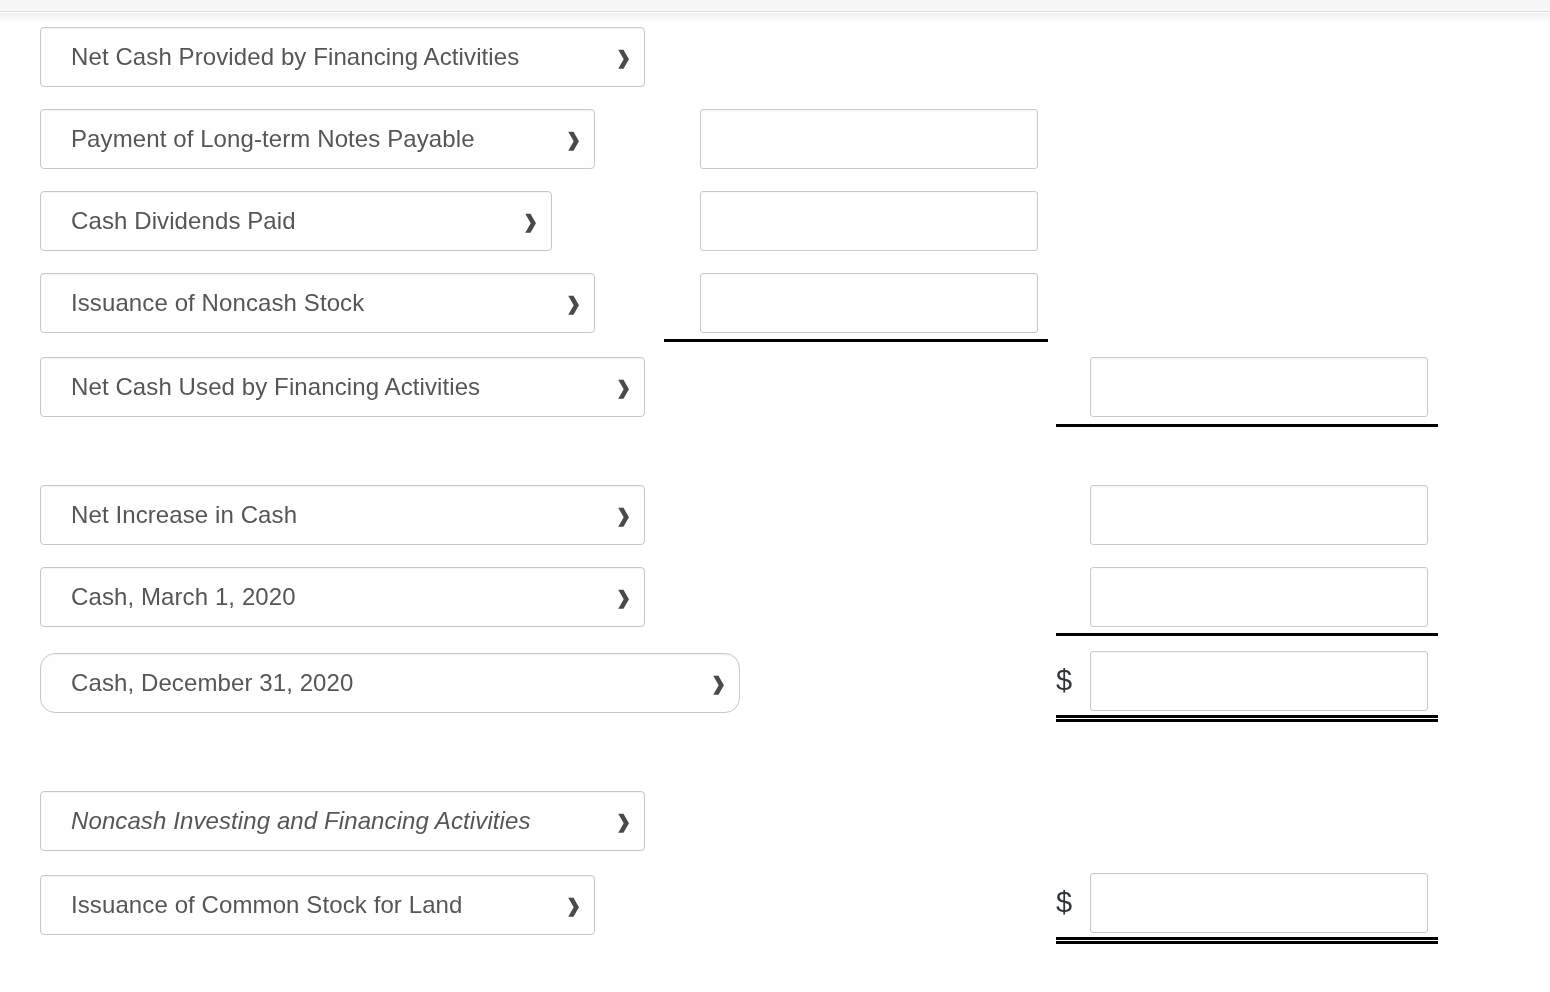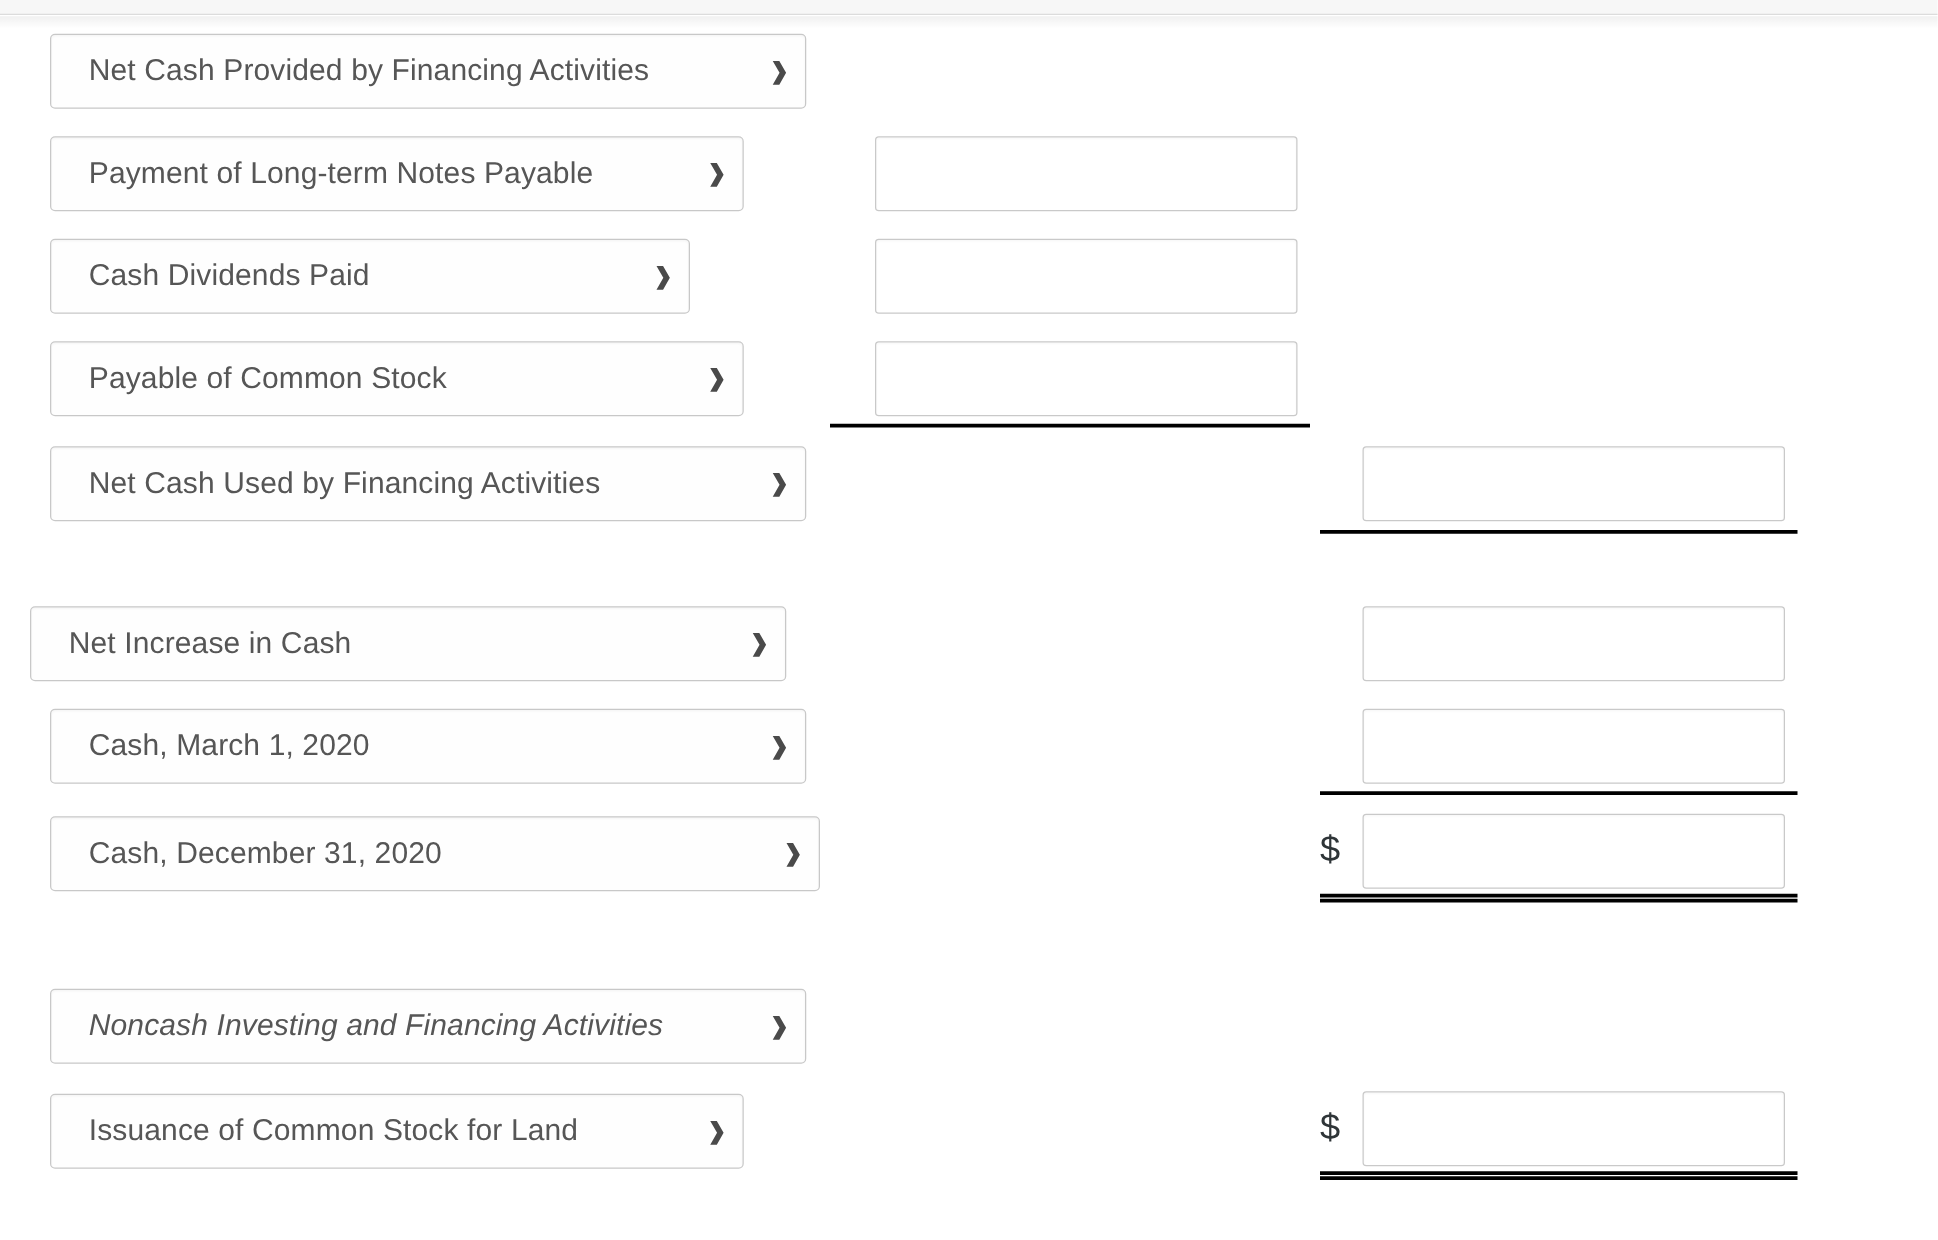--- a/index.html
+++ b/index.html
@@ -127,50 +127,50 @@
   </div>
   <input class="amt-input" type="text" style="left: 700px; top: 109px; width: 338px;" placeholder="">
 
   <div class="select-box" style="left:40px; top:191px; width:512px;">
     <span class="sel-label">Cash Dividends Paid</span>
     <span class="chev">❱</span>
   </div>
   <input class="amt-input" type="text" style="left: 700px; top: 191px; width: 338px;" placeholder="">
 
   <div class="select-box" style="left:40px; top:273px; width:555px;">
-    <span class="sel-label">Payable of Common Stock</span>
+    <span class="sel-label">Issuance of Noncash Stock</span>
     <span class="chev">❱</span>
   </div>
   <input class="amt-input" type="text" style="left: 700px; top: 273px; width: 338px;" placeholder="">
 
   <div class="rule-single" style="left:664px; top:339px; width:384px;"></div>
 
   <div class="select-box" style="left:40px; top:357px; width:605px;">
     <span class="sel-label">Net Cash Used by Financing Activities</span>
     <span class="chev">❱</span>
   </div>
   <input class="amt-input" type="text" style="left: 1090px; top: 357px; width: 338px;" placeholder="">
 
   <div class="rule-single" style="left:1056px; top:424px; width:382px;"></div>
 
-  <div class="select-box" style="left:24px; top:485px; width:605px;">
+  <div class="select-box" style="left:40px; top:485px; width:605px;">
     <span class="sel-label">Net Increase in Cash</span>
     <span class="chev">❱</span>
   </div>
   <input class="amt-input" type="text" style="left: 1090px; top: 485px; width: 338px;" placeholder="">
 
   <div class="select-box" style="left:40px; top:567px; width:605px;">
     <span class="sel-label">Cash, March 1, 2020</span>
     <span class="chev">❱</span>
   </div>
   <input class="amt-input" type="text" style="left: 1090px; top: 567px; width: 338px;" placeholder="">
 
   <div class="rule-single" style="left:1056px; top:633px; width:382px;"></div>
 
-  <div class="select-box" style="left:40px; top:653px; width:616px;">
+  <div class="select-box" style="left:40px; top:653px; width:700px;border-radius:15px;">
     <span class="sel-label">Cash, December 31, 2020</span>
     <span class="chev">❱</span>
   </div>
   <span class="dollar" style="left:1056px; top:666px;">$</span>
   <input class="amt-input" type="text" style="left: 1090px; top: 651px; width: 338px;" placeholder="">
 
   <div class="rule-double" style="left:1056px; top:715px; width:382px;"></div>
 
   <div class="select-box" style="left:40px; top:791px; width:605px;font-style:italic;">
     <span class="sel-label">Noncash Investing and Financing Activities</span>

